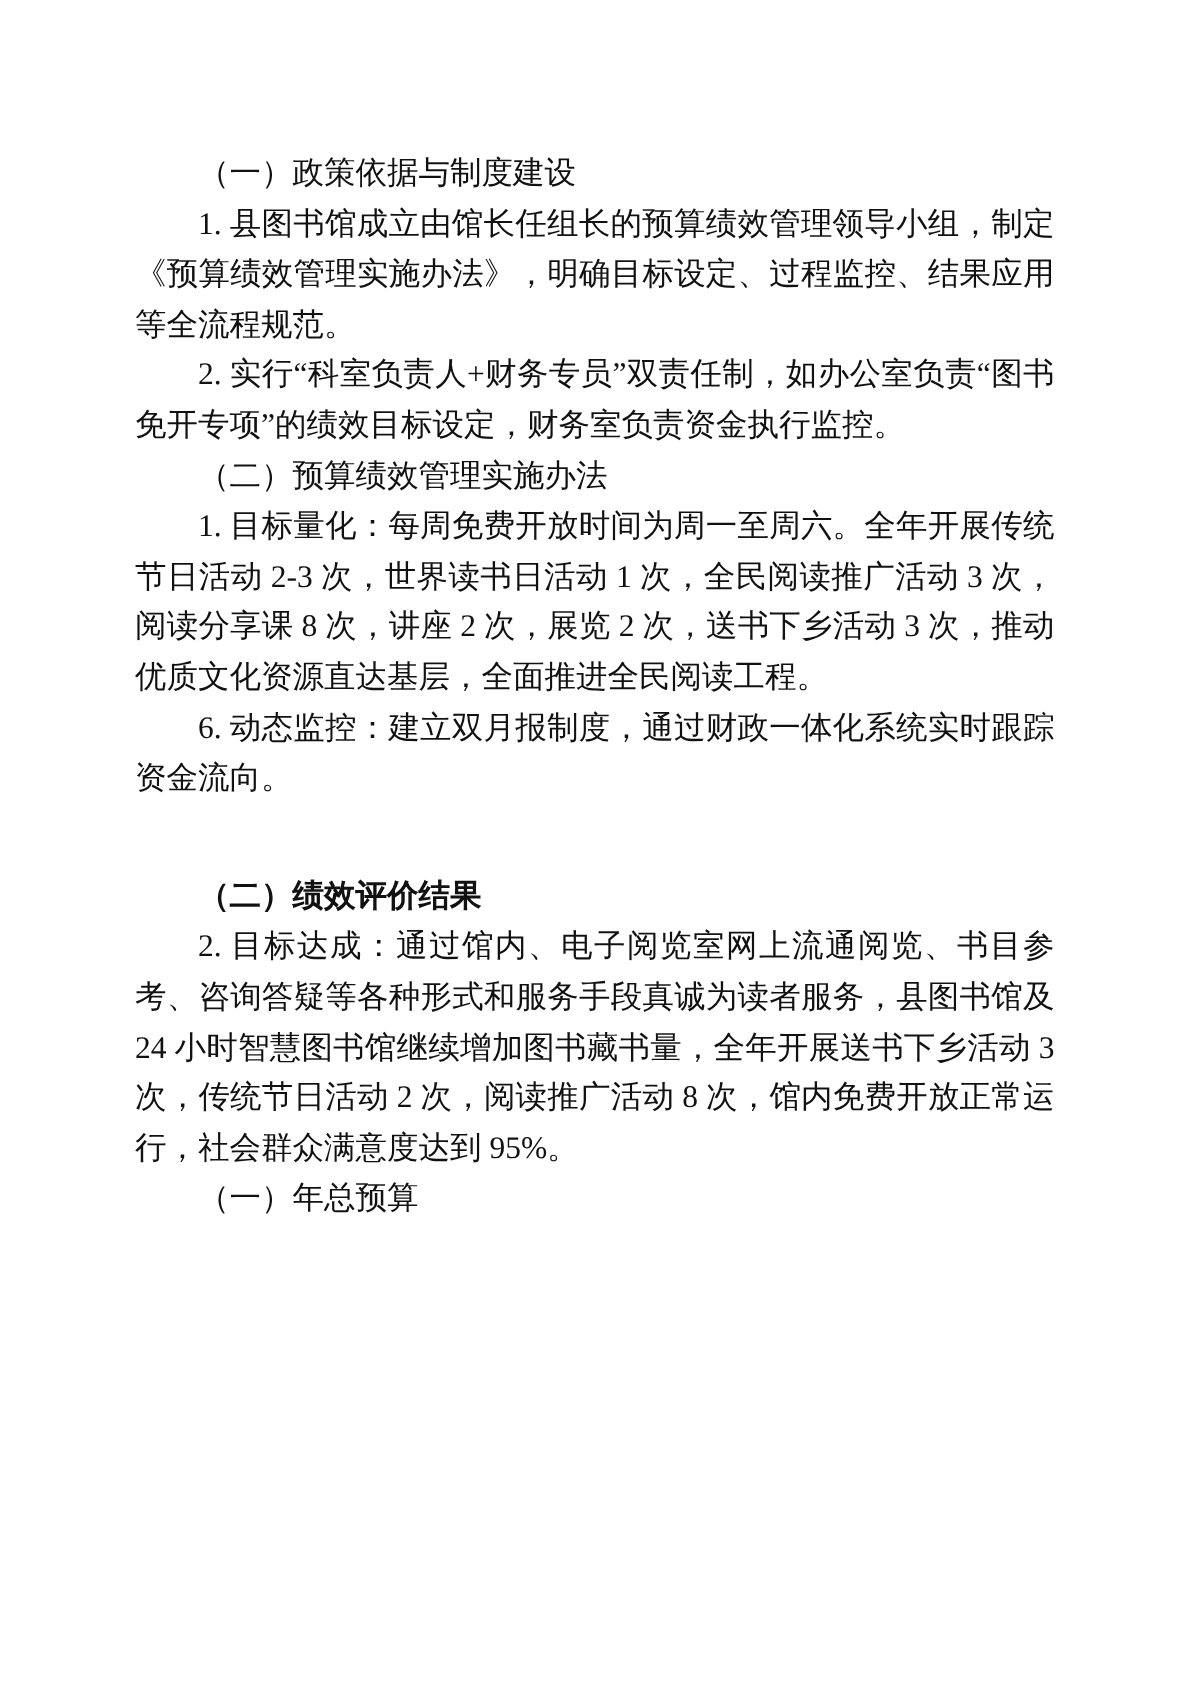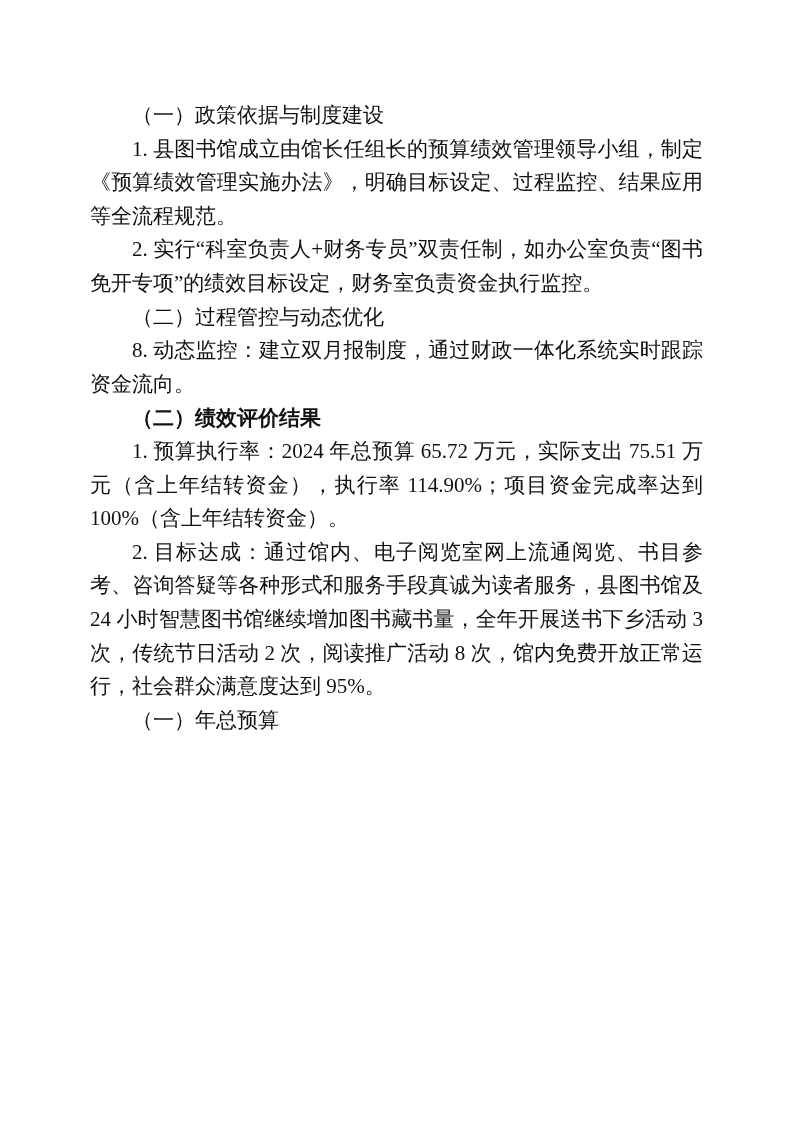--- a/index.html
+++ b/index.html
@@ -36,30 +36,31 @@
     font-family: "Liberation Serif", "DejaVu Serif", serif;
     font-weight: 400;
   }
   .style-heading-plain {
     font-family: "Liberation Serif", "DejaVu Serif", serif;
     font-weight: 400;
   }
   .style-heading-bold {
     font-family: "Liberation Sans", "DejaVu Sans", sans-serif;
     font-weight: 700;
+    margin-top: 45px;
   }
 </style>
 </head>
 <body>
 
 <div class="page" style="background: rgb(255, 255, 255);">
   <div class="doc-body" style="color: rgb(17, 17, 17);">
       <p class="para style-heading-plain">（一）政策依据与制度建设</p>
       <p class="para style-body">1. 县图书馆成立由馆长任组长的预算绩效管理领导小组，制定《预算绩效管理实施办法》，明确目标设定、过程监控、结果应用等全流程规范。</p>
       <p class="para style-body">2. 实行“科室负责人+财务专员”双责任制，如办公室负责“图书免开专项”的绩效目标设定，财务室负责资金执行监控。</p>
-      <p class="para style-heading-plain">（二）过程管控与动态优化</p>
-      <p class="para style-body">8. 动态监控：建立双月报制度，通过财政一体化系统实时跟踪资金流向。</p>
+      <p class="para style-heading-plain">（二）预算绩效管理实施办法</p>
+      <p class="para style-body">1. 目标量化：每周免费开放时间为周一至周六。全年开展传统节日活动 2-3 次，世界读书日活动 1 次，全民阅读推广活动 3 次，阅读分享课 8 次，讲座 2 次，展览 2 次，送书下乡活动 3 次，推动优质文化资源直达基层，全面推进全民阅读工程。</p>
+      <p class="para style-body">6. 动态监控：建立双月报制度，通过财政一体化系统实时跟踪资金流向。</p>
       <p class="para style-heading-bold">（二）绩效评价结果</p>
-      <p class="para style-body">1. 预算执行率：2024 年总预算 65.72 万元，实际支出 75.51 万元（含上年结转资金），执行率 114.90%；项目资金完成率达到 100%（含上年结转资金）。</p>
       <p class="para style-body">2. 目标达成：通过馆内、电子阅览室网上流通阅览、书目参考、咨询答疑等各种形式和服务手段真诚为读者服务，县图书馆及 24 小时智慧图书馆继续增加图书藏书量，全年开展送书下乡活动 3 次，传统节日活动 2 次，阅读推广活动 8 次，馆内免费开放正常运行，社会群众满意度达到 95%。</p>
       <p class="para style-heading-plain">（一）年总预算</p>
     </div>
 </div>
 
 </body></html>

